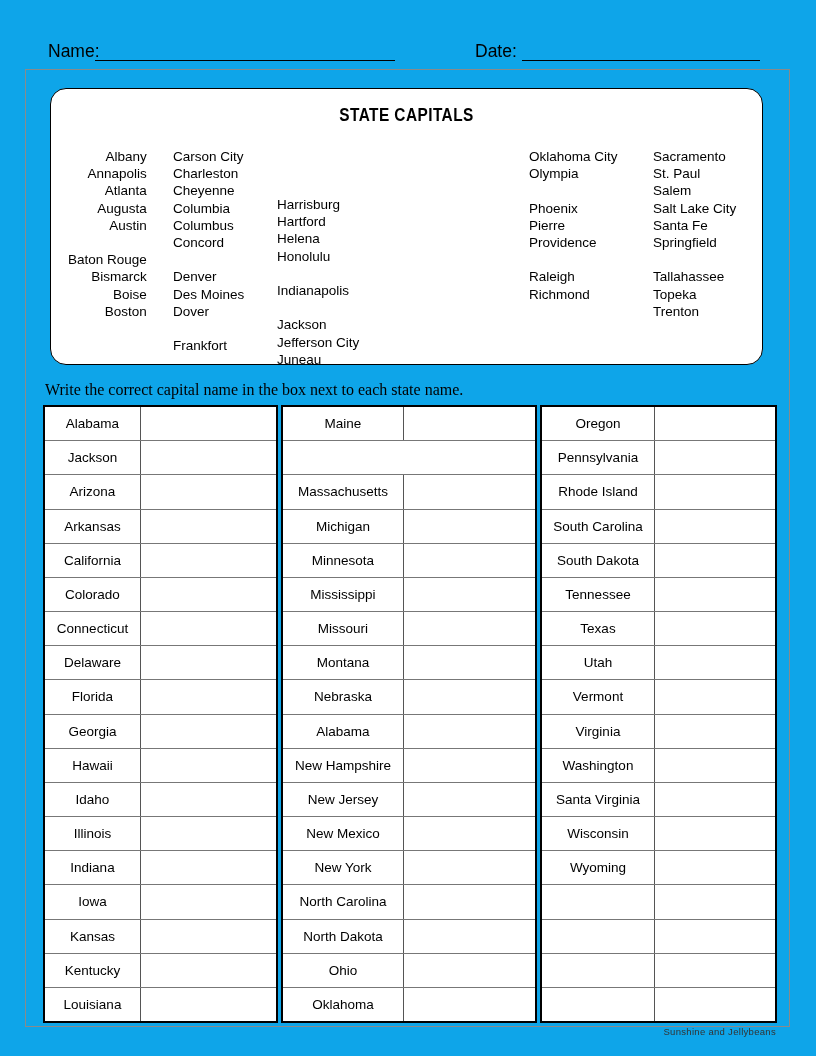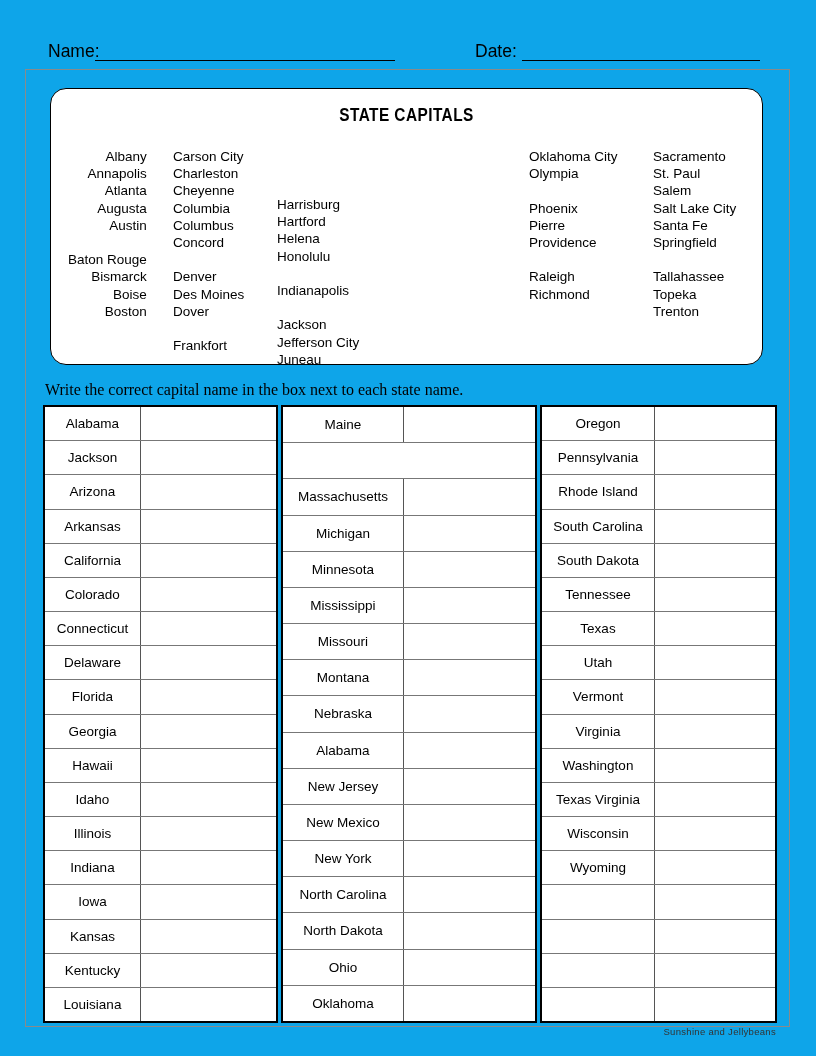--- a/index.html
+++ b/index.html
@@ -297,20 +297,24 @@
         </div>
         <div class="trow">
           <div class="state-cell">Nebraska</div>
           <div class="answer-cell"></div>
         </div>
         <div class="trow">
           <div class="state-cell">Alabama</div>
           <div class="answer-cell"></div>
         </div>
         <div class="trow">
+          <div class="state-cell">New Hampshire</div>
+          <div class="answer-cell"></div>
+        </div>
+        <div class="trow">
           <div class="state-cell">New Jersey</div>
           <div class="answer-cell"></div>
         </div>
         <div class="trow">
           <div class="state-cell">New Mexico</div>
           <div class="answer-cell"></div>
         </div>
         <div class="trow">
           <div class="state-cell">New York</div>
           <div class="answer-cell"></div>
@@ -371,21 +375,21 @@
         </div>
         <div class="trow">
           <div class="state-cell">Virginia</div>
           <div class="answer-cell"></div>
         </div>
         <div class="trow">
           <div class="state-cell">Washington</div>
           <div class="answer-cell"></div>
         </div>
         <div class="trow">
-          <div class="state-cell">Texas Virginia</div>
+          <div class="state-cell">Santa Virginia</div>
           <div class="answer-cell"></div>
         </div>
         <div class="trow">
           <div class="state-cell">Wisconsin</div>
           <div class="answer-cell"></div>
         </div>
         <div class="trow">
           <div class="state-cell">Wyoming</div>
           <div class="answer-cell"></div>
         </div>

